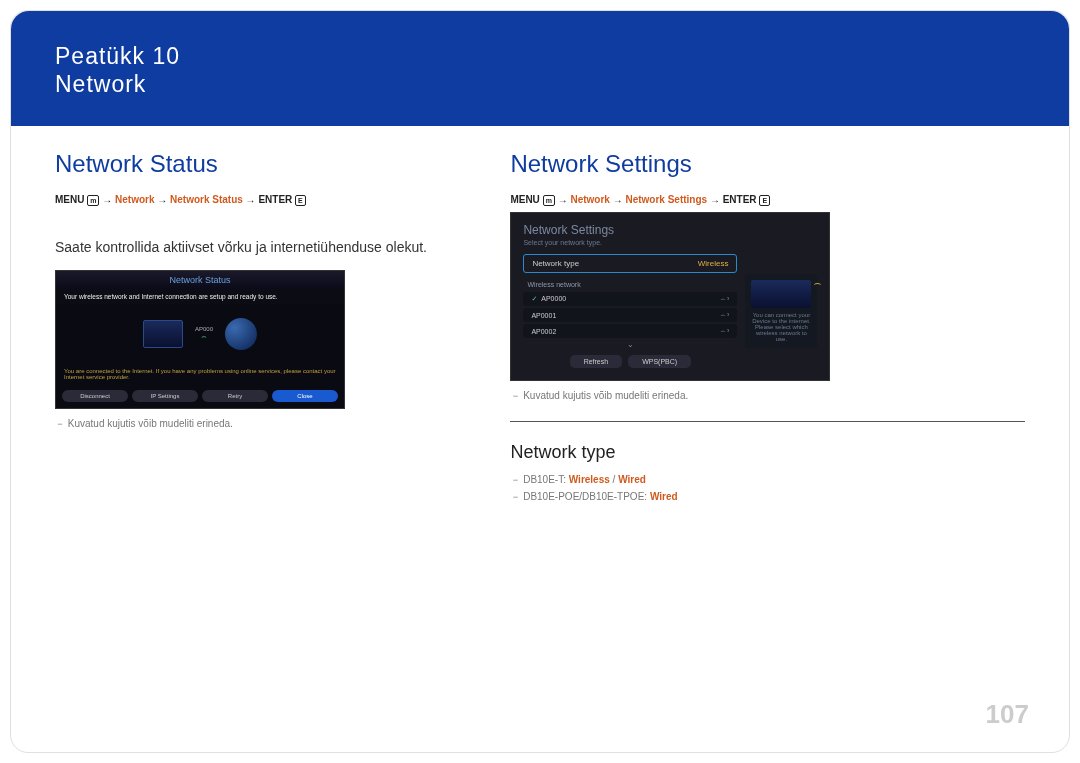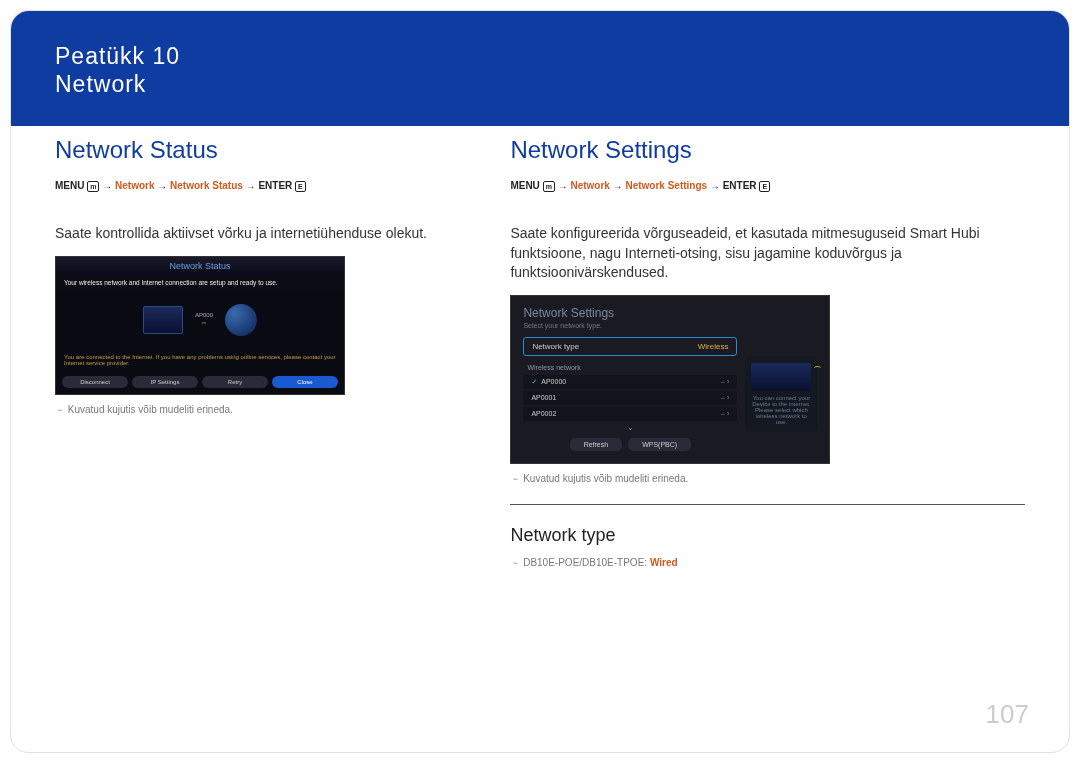--- a/index.html
+++ b/index.html
@@ -29,21 +29,21 @@
   }
   .header-banner h1 {
     font-size: 23px;
     font-weight: 300;
     line-height: 1.2;
     letter-spacing: 1px;
   }
   .header-banner h1 .bold { font-weight: 400; }
   .content {
     display: flex;
-    padding: 10px 44px 0 44px;
+    padding: 24px 44px 0 44px;
     gap: 48px;
   }
   .col-left  { flex: 0 0 42%; }
   .col-right { flex: 1; }
   h2.section {
     color: #0f3ca0;
     font-size: 24px;
     font-weight: 400;
     margin-bottom: 16px;
   }
@@ -84,21 +84,21 @@
     margin: 3px 0;
   }
   .opt-line .orange { color: #d05a1e; font-weight: bold; }
   .opt-line .sep { color: #777; }
   .page-num {
     position: absolute;
     right: 40px;
     bottom: 22px;
     font-size: 26px;
     color: #ccc;
-    font-weight: 400;
+    font-weight: 700;
   }
 
   
   .screenshot-status {
     width: 290px;
     background: #111;
     border: 1px solid #333;
     font-size: 7px;
     color: #ccc;
   }
@@ -323,21 +323,20 @@
 
       <div class="breadcrumb">
         <span>MENU</span>
         <span class="menu-icon">m</span>
         → <span class="orange">Network</span>
         → <span class="orange">Network Settings</span>
         → <span>ENTER</span>
         <span class="enter-icon">E</span>
       </div>
 
-      <p class="desc">Saate konfigureerida võrguseadeid, et kasutada mitmesuguseid Smart Hubi funktsioone, nagu Interneti-otsing, sisu jagamine koduvõrgus ja funktsioonivärskendused.</p>
 
       <div class="screenshot-settings">
         <div class="s-title">Network Settings</div>
         <div class="s-sub">Select your network type.</div>
         <div class="row">
           <div class="main-col">
             <div class="ntype">
               <span>Network type</span>
               <span class="val">Wireless</span>
             </div>
@@ -368,19 +367,22 @@
           </div>
         </div>
       </div>
 
       <p class="note">－ Kuvatud kujutis võib mudeliti erineda.</p>
 
       <hr class="hr">
 
       <h3 class="subheading">Network type</h3>
       <p class="opt-line">
+        <span>－ DB10E-T: </span><span class="orange">Wireless</span><span class="sep"> / </span><span class="orange">Wired</span>
+      </p>
+      <p class="opt-line">
         <span>－ DB10E-POE/DB10E-TPOE: </span><span class="orange">Wired</span>
       </p>
     </div>
   </div>
 
   <div class="page-num">107</div>
 </div>
 
 </body></html>

